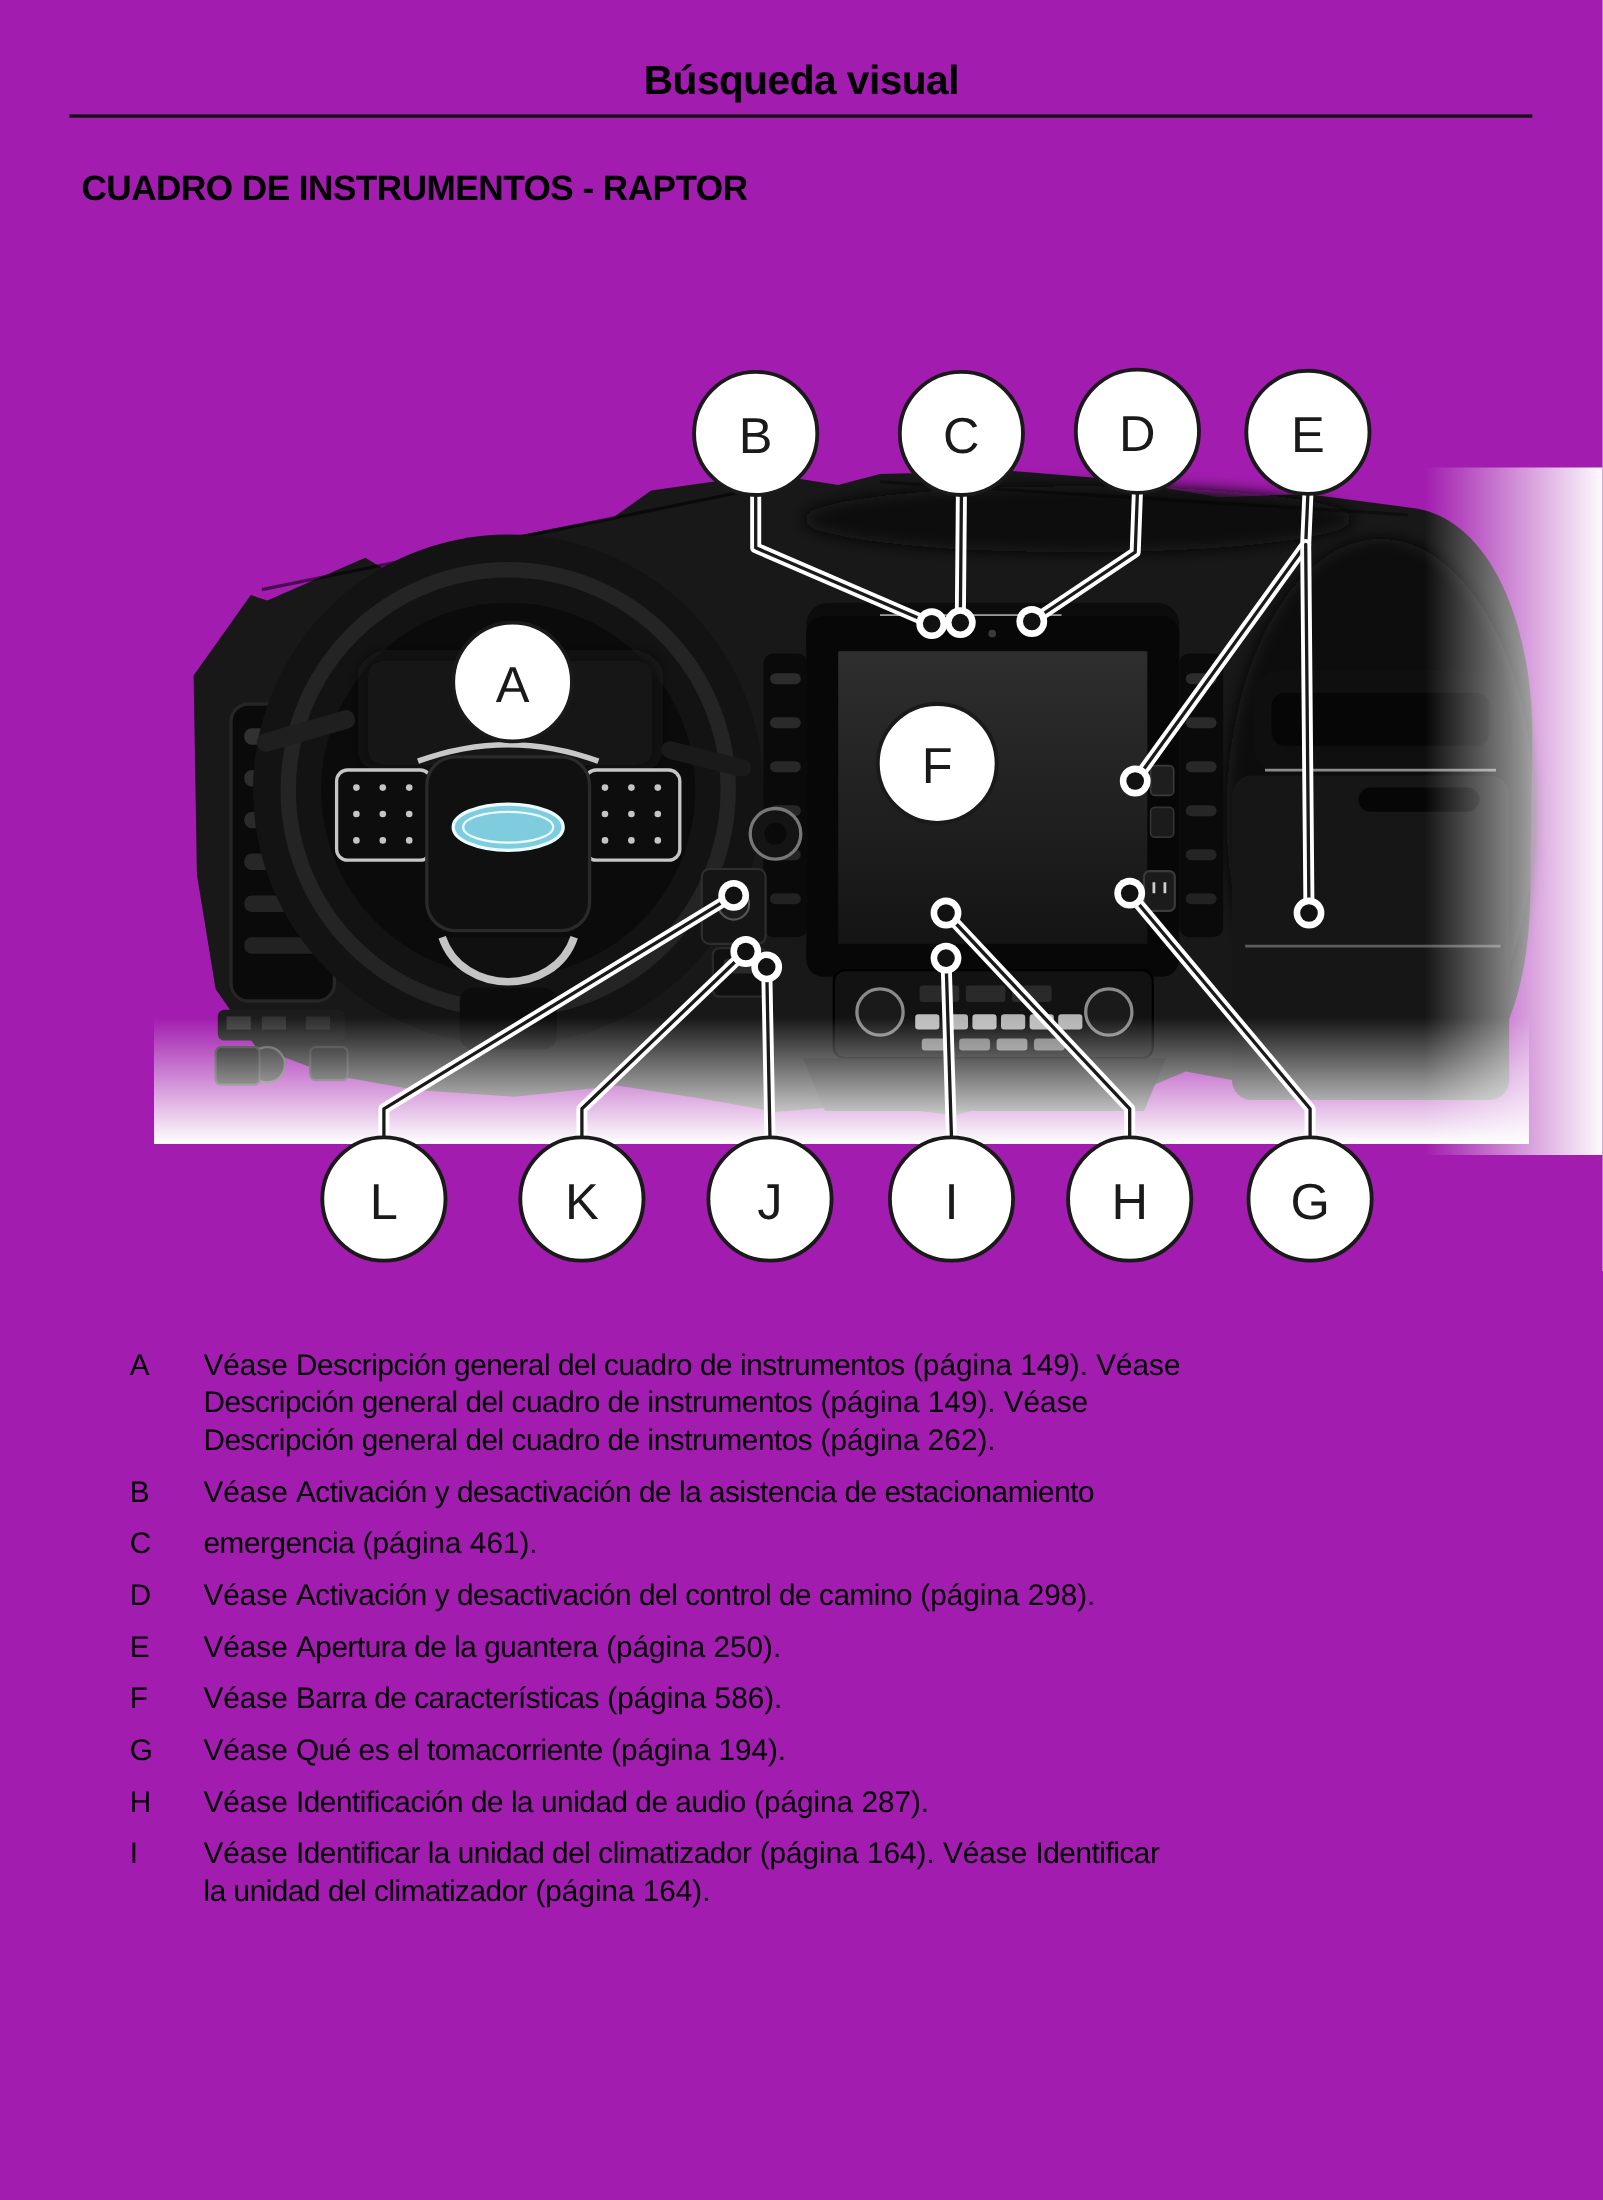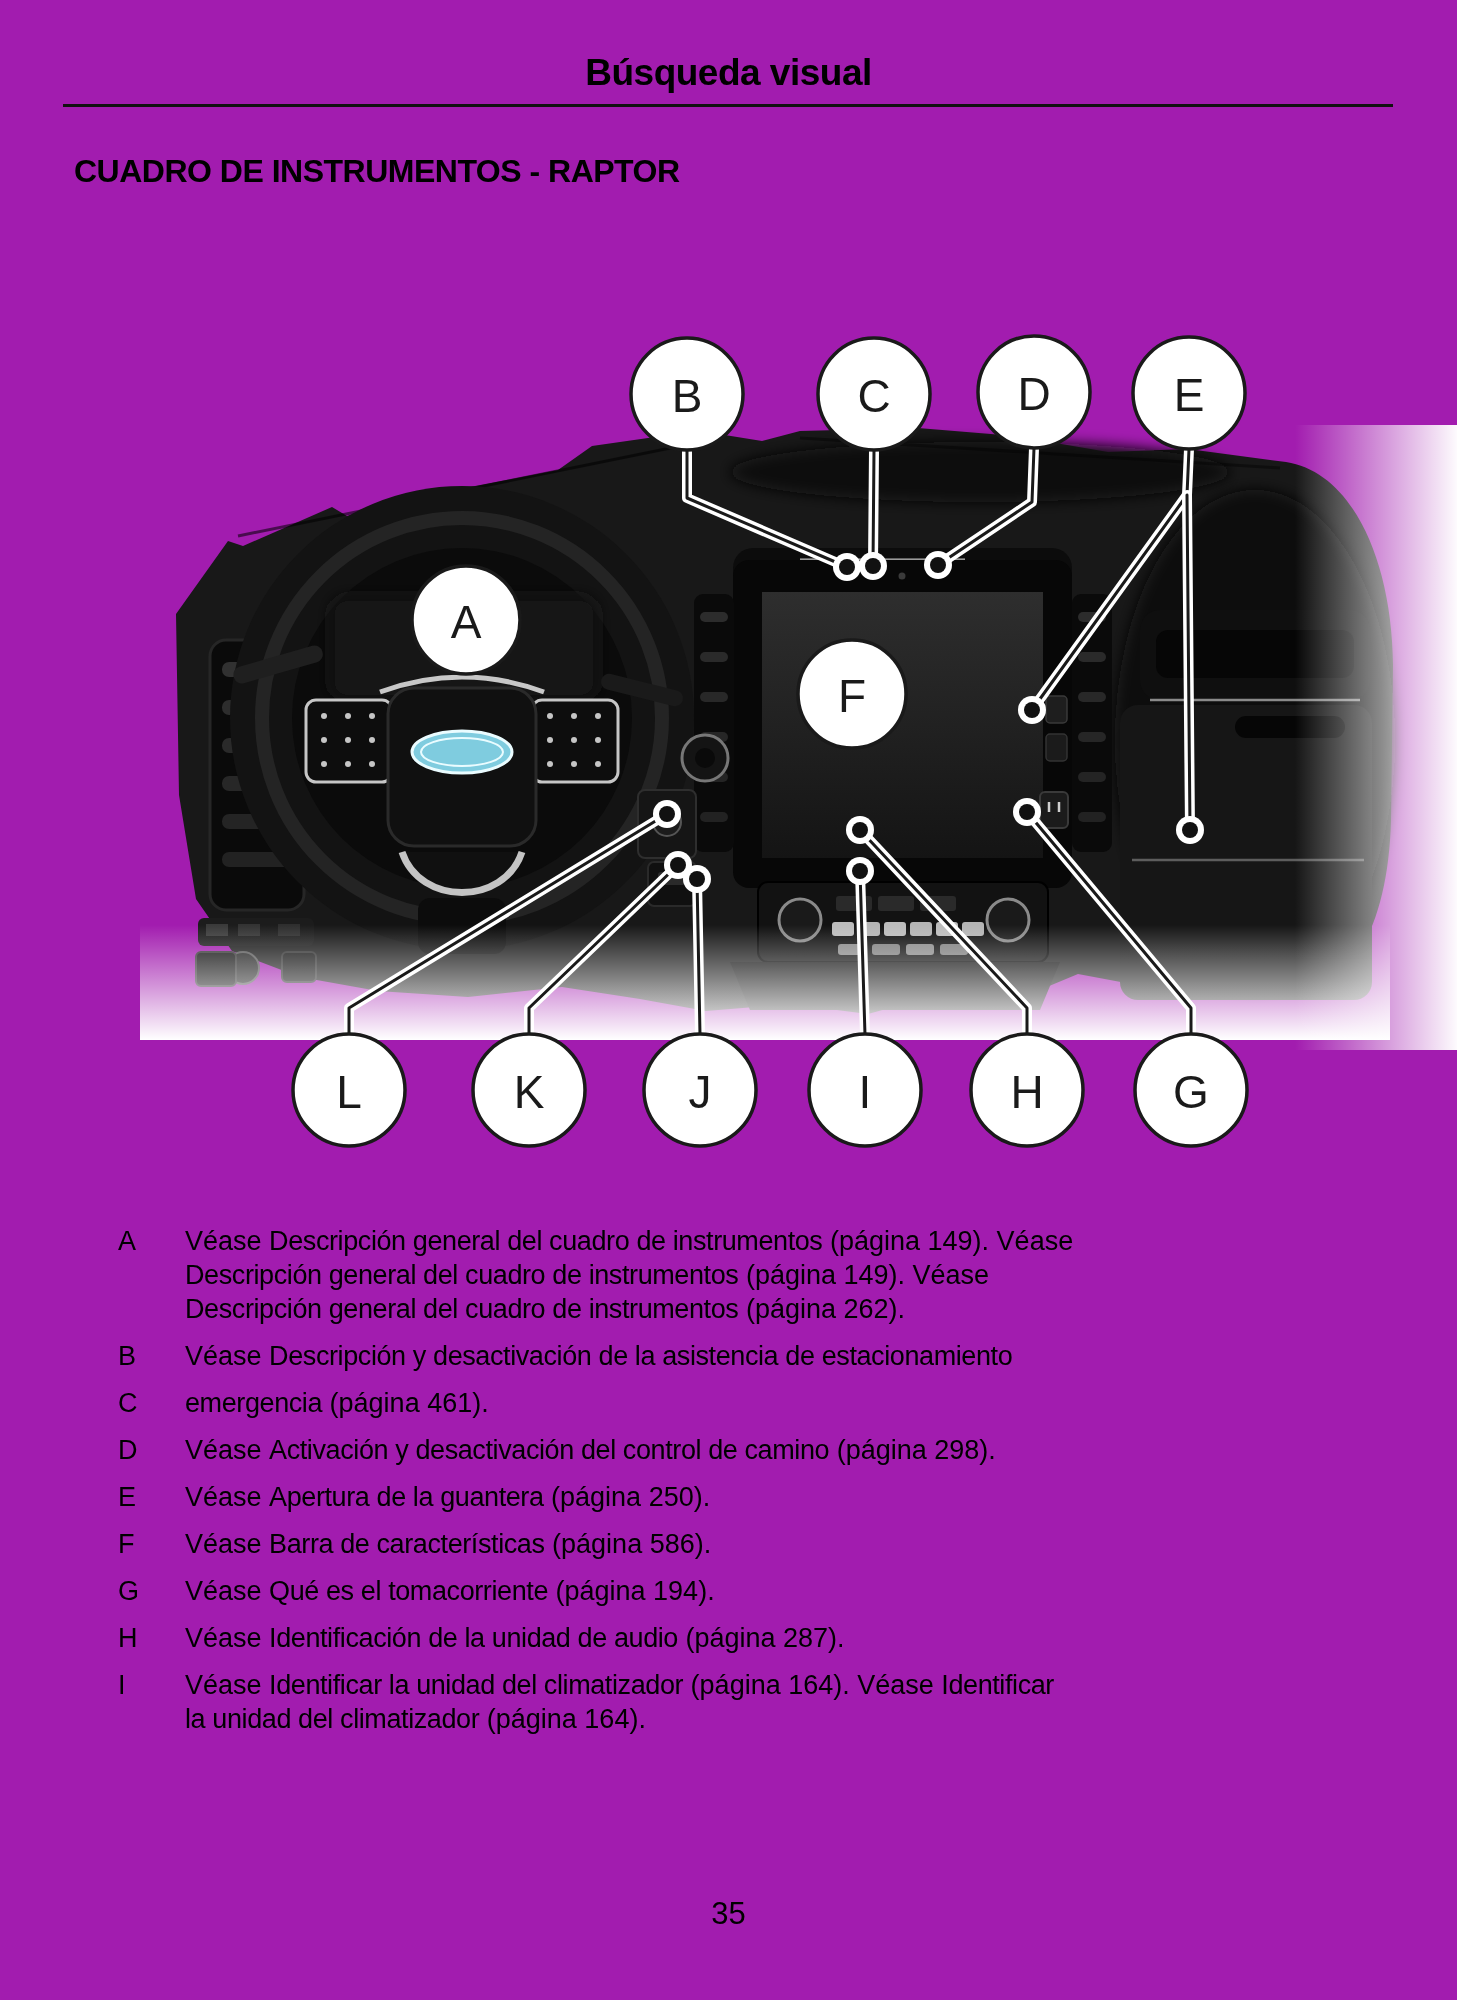--- a/index.html
+++ b/index.html
@@ -297,21 +297,21 @@
         <div class="legend-letter">A</div>
         <div class="legend-text">
           <div><span>Véase </span><span class="b">Descripción general del cuadro de instrumentos</span><span> (página 149). Véase</span></div>
           <div><span class="b">Descripción general del cuadro de instrumentos</span><span> (página 149).  Véase</span></div>
           <div><span class="b">Descripción general del cuadro de instrumentos</span><span> (página 262).</span></div>
         </div>
       </div>
       <div class="legend-row">
         <div class="legend-letter">B</div>
         <div class="legend-text">
-          <div><span>Véase </span><span class="b">Descripción y desactivación de la asistencia de estacionamiento</span></div>
+          <div><span>Véase </span><span class="b">Activación y desactivación de la asistencia de estacionamiento</span></div>
         </div>
       </div>
       <div class="legend-row">
         <div class="legend-letter">C</div>
         <div class="legend-text">
           <div><span class="b">emergencia</span><span> (página 461).</span></div>
         </div>
       </div>
       <div class="legend-row">
         <div class="legend-letter">D</div>
@@ -345,14 +345,13 @@
       </div>
       <div class="legend-row">
         <div class="legend-letter">I</div>
         <div class="legend-text">
           <div><span>Véase </span><span class="b">Identificar la unidad del climatizador</span><span> (página 164). Véase </span><span class="b">Identificar</span></div>
           <div><span class="b">la unidad del climatizador</span><span> (página 164).</span></div>
         </div>
       </div>
     </div>
 
-  <div class="page-number">35</div>
 </div>
 
 </body></html>

